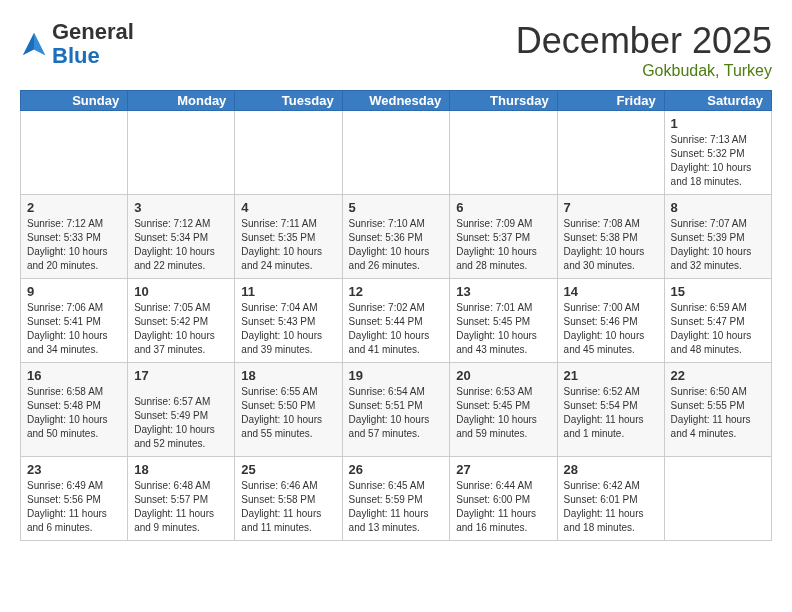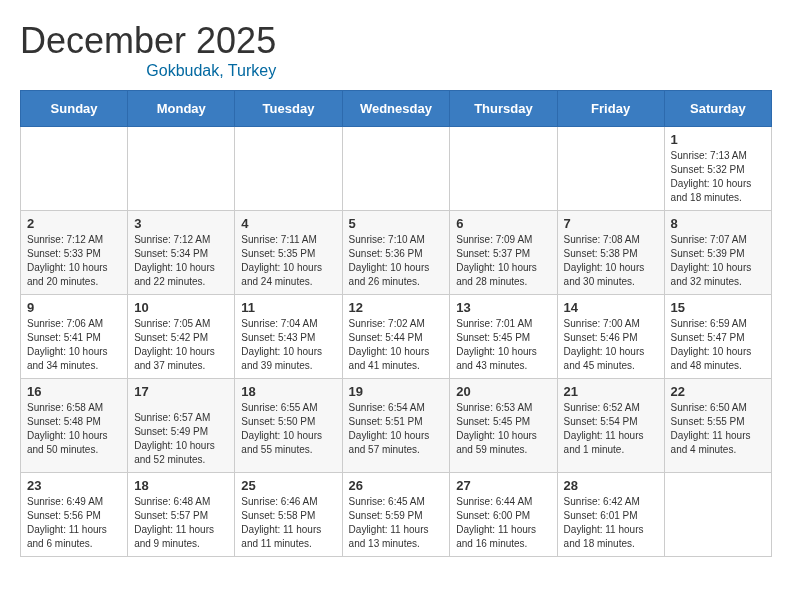--- a/index.html
+++ b/index.html
@@ -32,34 +32,34 @@
       height: 28px;
     }
     .title-block { text-align: right; }
     .month-title {
       font-size: 36px;
       font-weight: normal;
       color: #333;
     }
     .location-title {
       font-size: 16px;
-      color: #0369a1;
+      color: #4d7c0f;
     }
     .calendar {
       width: 100%;
       border-collapse: collapse;
       border: 1px solid #ccc;
     }
     .calendar th {
       background-color: #3a7cc1;
       color: #fff;
       font-size: 13px;
       font-weight: bold;
-      padding: 10px 8px;
-      text-align: center;
+      padding: 2px 8px;
+      text-align: right;
       border: 1px solid #2d6aad;
     }
     .calendar td {
       vertical-align: top;
       padding: 5px 6px;
       border: 1px solid #ccc;
       font-size: 10.5px;
       color: #333;
       width: 108px;
       min-height: 80px;
@@ -78,20 +78,30 @@
       font-size: 10px;
       color: #333;
       line-height: 1.4;
     }
     .empty-cell { background: #fff !important; }
   </style>
 </head>
 <body>
 
 <div class="header">
+  <div class="logo">
+    <svg class="logo-icon" viewBox="0 0 40 40">
+      <polygon points="20,4 36,36 20,28 4,36" fill="#1a6fba"></polygon>
+      <polygon points="20,4 36,36 20,28" fill="#4a9fea" opacity="0.6"></polygon>
+    </svg>
+    <div class="logo-text">
+      <span class="logo-general">General</span><br>
+      <span class="logo-blue">Blue</span>
+    </div>
+  </div>
   <div class="title-block">
     <div class="month-title">December 2025</div>
     <div class="location-title">Gokbudak, Turkey</div>
   </div>
 </div>
 
 <table class="calendar">
   <thead>
     <tr>
     <th>Sunday</th>

